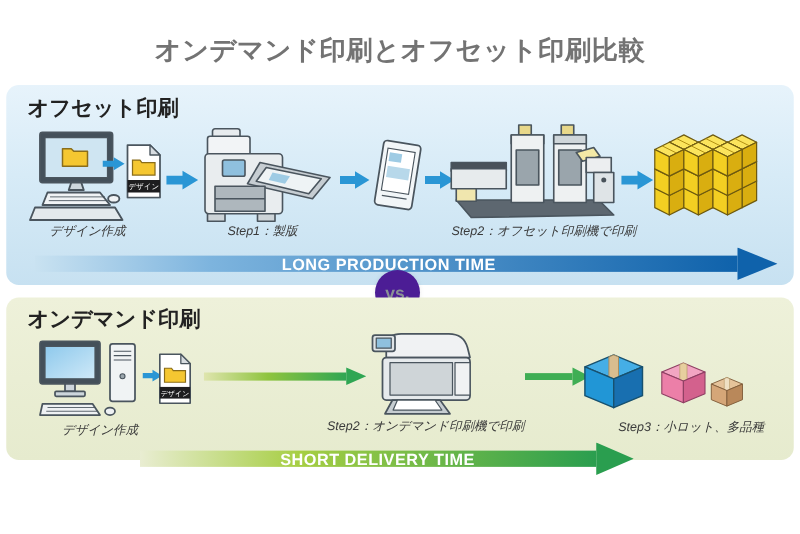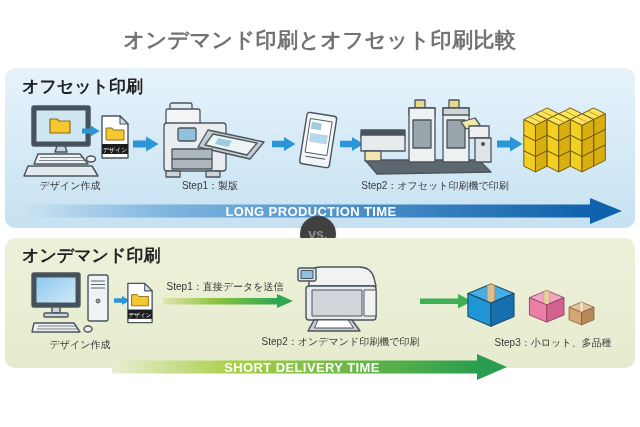--- a/index.html
+++ b/index.html
@@ -11,30 +11,30 @@
     position:absolute;top:26px;left:0;width:640px;margin:0;
     text-align:center;font-size:21px;font-weight:bold;color:#737373;letter-spacing:.5px;
   }
   .band{position:absolute;left:5px;width:630px;border-radius:10px;}
   .band-offset{top:68px;height:160px;background:linear-gradient(180deg,#e7f3fb 0%,#d7ebf7 45%,#c7e1f1 100%);}
   .band-ondemand{top:238px;height:130px;background:linear-gradient(180deg,#eef1da 0%,#e6ebce 100%);}
   .band-heading{position:absolute;left:17px;margin:0;font-size:17px;font-weight:bold;color:#222;}
   .band-offset .band-heading{top:7px;}
   .band-ondemand .band-heading{top:6px;}
   .ill{position:absolute;line-height:0;}
-  .caption{position:absolute;font-size:10px;color:#3a3a3a;text-align:center;line-height:1.2;}
+  .caption{position:absolute;font-size:10px;color:#3a3a3a;text-align:center;line-height:1.2;font-style:italic;}
   .steptext{position:absolute;font-size:10px;color:#333;text-align:center;}
   .timeline{position:absolute;line-height:0;}
   .timeline-label{
     position:absolute;left:0;top:0;height:26px;display:flex;align-items:center;justify-content:center;
     font-size:13px;font-weight:bold;color:#ffffff;letter-spacing:.4px;line-height:1;
   }
   .vs-badge{
     position:absolute;left:300px;top:216px;width:36px;height:36px;border-radius:50%;
-    background:#404040;display:flex;align-items:center;justify-content:center;
+    background:#4c1d95;display:flex;align-items:center;justify-content:center;
     font-size:14px;font-weight:bold;color:#8a9096;box-shadow:0 0 4px rgba(0,0,0,.08);
   }
   svg{display:block;}
 </style>
 </head>
 <body>
 
 <div class="page">
 
   <h1 class="title">オンデマンド印刷とオフセット印刷比較</h1>
@@ -244,21 +244,20 @@
     <div class="ill" style="left:121px;top:44px">
       <svg width="28" height="42" viewBox="0 0 30 44">
         <path d="M2 1 h18 l8 8 v34 h-26 z" fill="#ffffff" stroke="#4a555e" stroke-width="1.4" stroke-linejoin="round"></path>
         <path d="M20 1 l8 8 h-8 z" fill="#d8dde1" stroke="#4a555e" stroke-width="1.1" stroke-linejoin="round"></path>
         <path d="M6 13 h6 l1.5 2 h10.5 v10 h-18 z" fill="#f5c731" stroke="#8a6d1a" stroke-width="1"></path>
         <rect x="2" y="29" width="26" height="10" fill="#1d1d1f"></rect>
         <text x="15" y="36.5" font-size="6" fill="#ffffff" text-anchor="middle">デザイン</text>
       </svg>
     </div>
 
-    <div class="steptext" style="left:150px;top:42px;width:140px">Step1：直接データを送信</div>
     <div class="ill" style="left:158px;top:55px">
       <svg width="130" height="16" viewBox="0 0 130 16">
         <defs>
           <linearGradient id="g-step1" x1="0" y1="0" x2="1" y2="0">
             <stop offset="0" stop-color="#dfe5ae"></stop>
             <stop offset="0.45" stop-color="#8fc43f"></stop>
             <stop offset="1" stop-color="#2fa653"></stop>
           </linearGradient>
         </defs>
         <rect x="0" y="5" width="114" height="6.5" fill="url(#g-step1)"></rect>

